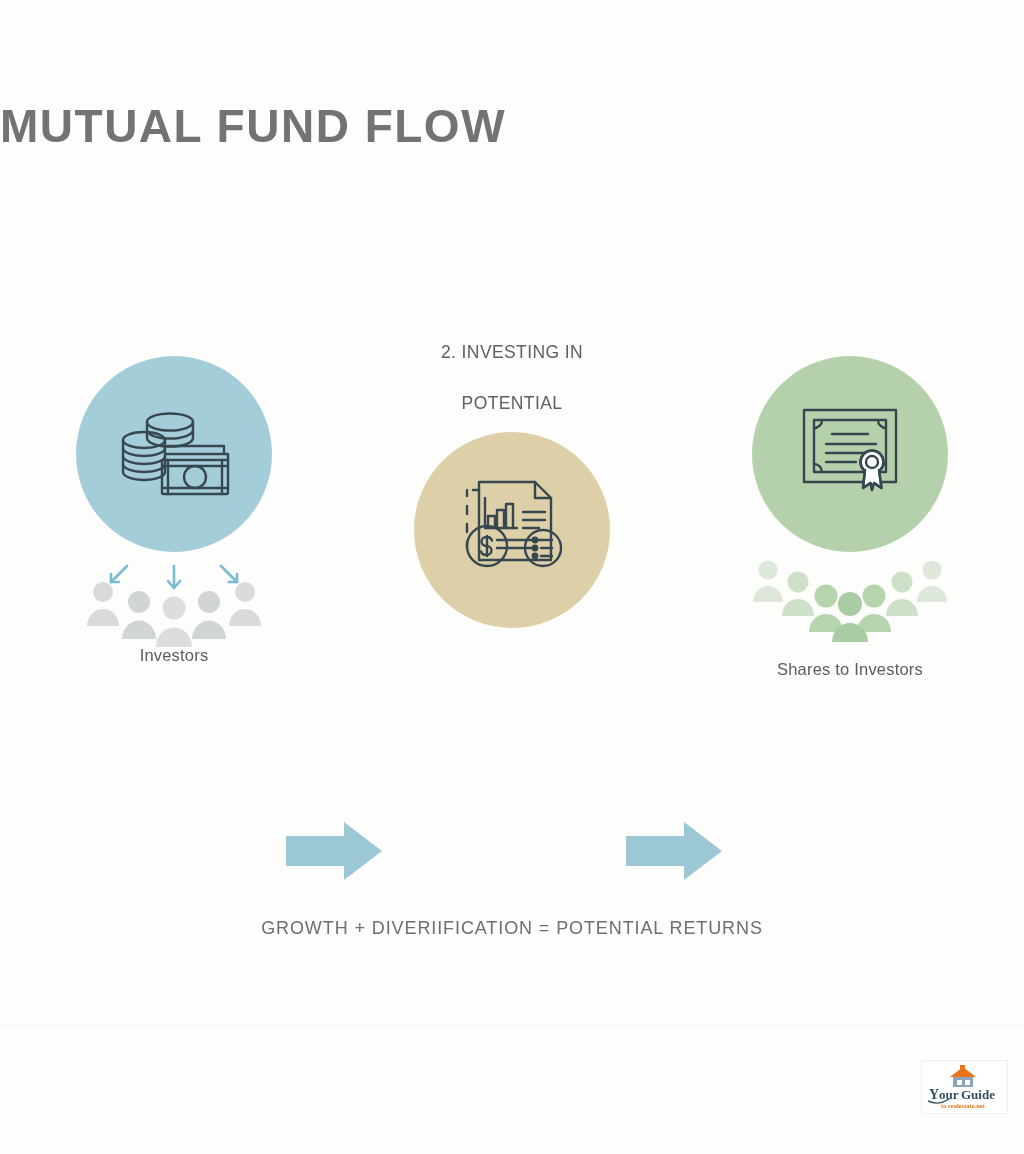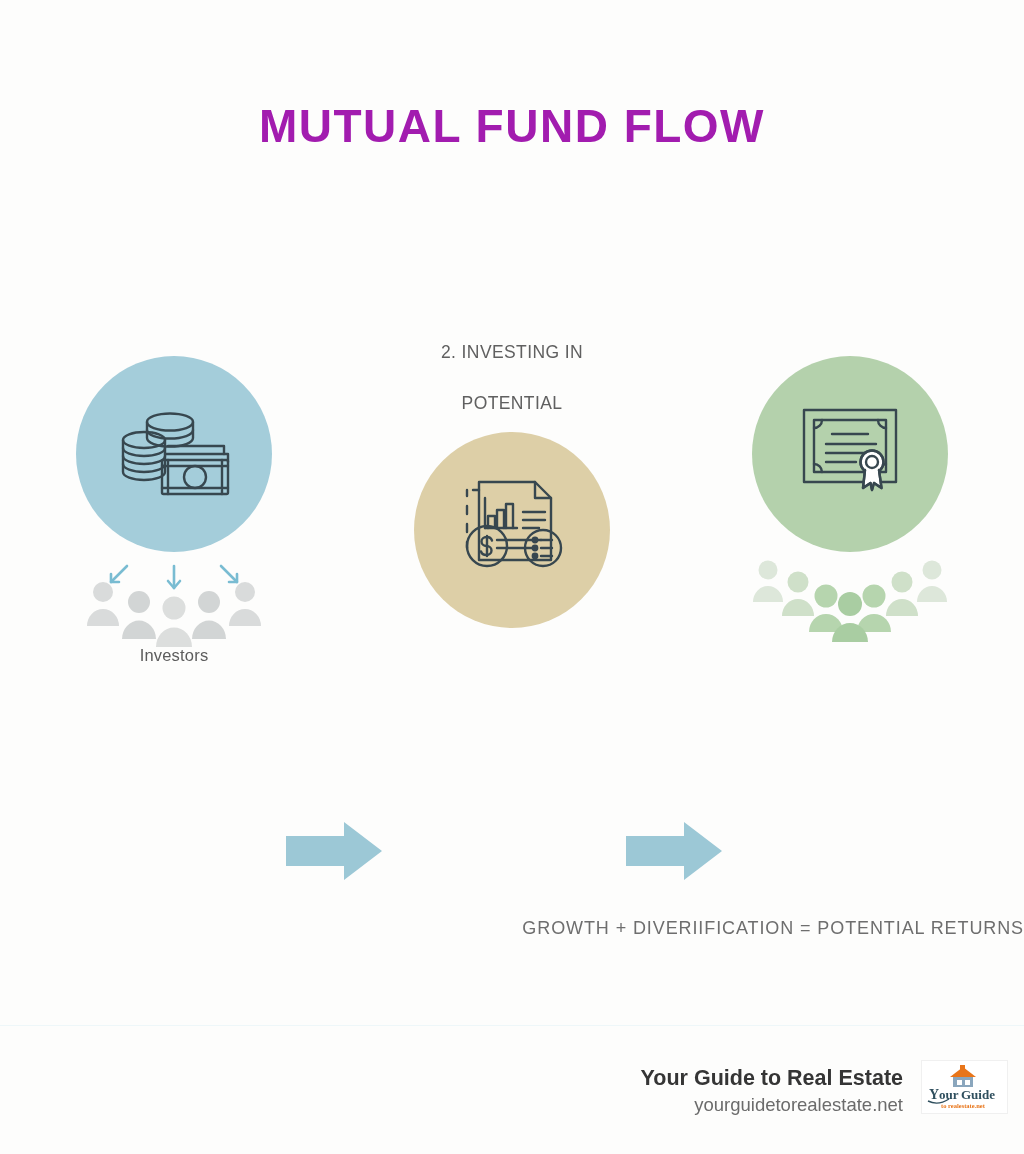--- a/index.html
+++ b/index.html
@@ -14,25 +14,24 @@
     position: relative;
     overflow: hidden;
   }
 
   
   .title {
     position: absolute;
     top: 101px;
     left: 0;
     width: 1024px;
-    text-align: center;
     font-size: 46px;
     font-weight: bold;
     letter-spacing: 1.5px;
-    color: #a21caf;
+    color: #737373;
     line-height: 1.1;
   }
 
   
   .stages {
     position: absolute;
     top: 340px;
     left: 0;
     width: 1024px;
     height: 420px;
@@ -106,21 +105,21 @@
 
   .shares-block { margin-top: -6px; }
   .shares-block .caption { margin-top: 14px; }
 
   
   .tagline {
     position: absolute;
     top: 918px;
     left: 0;
     width: 1024px;
-    text-align: right;
+    text-align: center;
     font-size: 18px;
     color: #6e6e6e;
     letter-spacing: 0.9px;
   }
 
   
   .footer-divider {
     position: absolute;
     top: 1025px;
     left: 0;
@@ -336,32 +335,29 @@
             <circle cx="124" cy="42" r="11.5"></circle>
             <path d="M107 78 a17 18 0 0 1 34 0 Z"></path>
           </g>
 
           <g fill="#a9cda2">
             <circle cx="100" cy="50" r="12"></circle>
             <path d="M82 88 a18 19 0 0 1 36 0 Z"></path>
           </g>
         </svg>
       </div>
+      <div class="caption">Shares to Investors</div>
     </div>
   </div>
 </div>
 
 <div class="tagline">GROWTH + DIVERIIFICATION = POTENTIAL RETURNS</div>
 
 <div class="footer-divider"></div>
 <div class="footer">
-  <div class="footer-text">
-    <div class="footer-brand">Your Guide to Real Estate</div>
-    <div class="footer-url">yourguidetorealestate.net</div>
-  </div>
   <div class="footer-logo">
     <svg width="85" height="52" viewBox="0 0 85 52">
       <rect x="0" y="0" width="85" height="52" fill="#ffffff"></rect>
 
       <g transform="translate(41,6)">
         <path d="M0 0 L-13 10 L13 10 Z" fill="#e8751a"></path>
         <rect x="-10" y="10" width="20" height="10" fill="#8aa6bd"></rect>
         <rect x="-6" y="13" width="5" height="5" fill="#ffffff"></rect>
         <rect x="2" y="13" width="5" height="5" fill="#ffffff"></rect>
         <rect x="-3" y="-2" width="5" height="6" fill="#e8751a"></rect>

